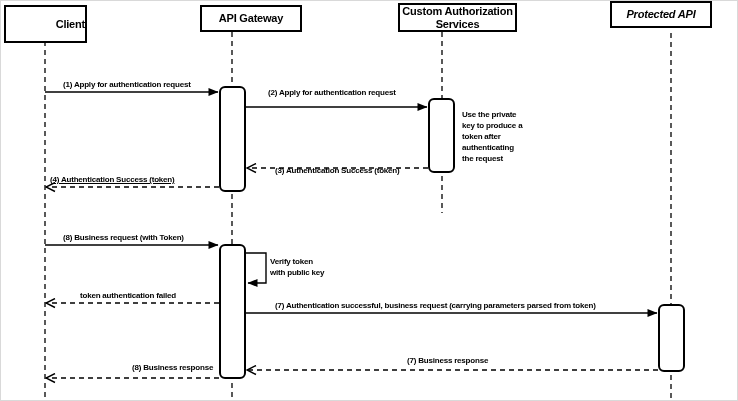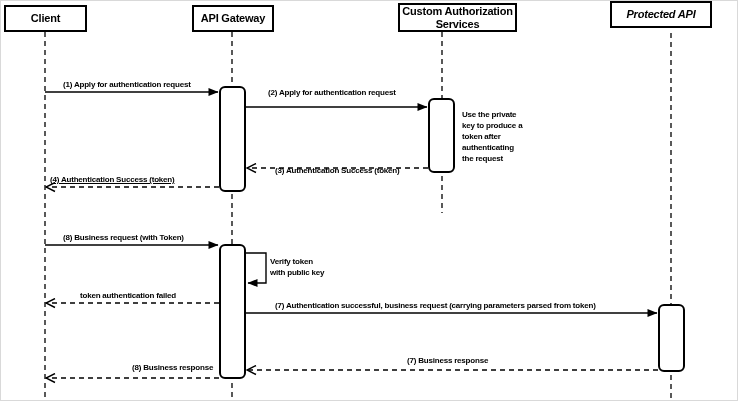--- a/index.html
+++ b/index.html
@@ -55,24 +55,24 @@
     <line x1="428" y1="168" x2="247" y2="168" stroke="#000" stroke-width="1.4" stroke-dasharray="5,4" marker-end="url(#arrOpen)"></line>
     <line x1="219" y1="187" x2="46" y2="187" stroke="#000" stroke-width="1.4" stroke-dasharray="5,4" marker-end="url(#arrOpen)"></line>
     <line x1="45" y1="245" x2="218" y2="245" stroke="#000" stroke-width="1.4" marker-end="url(#arrSolid)"></line>
     <path d="M246,253 L266,253 L266,283 L248,283" fill="none" stroke="#000" stroke-width="1.4" marker-end="url(#arrSolid)"></path>
     <line x1="219" y1="303" x2="46" y2="303" stroke="#000" stroke-width="1.4" stroke-dasharray="5,4" marker-end="url(#arrOpen)"></line>
     <line x1="246" y1="313" x2="657" y2="313" stroke="#000" stroke-width="1.4" marker-end="url(#arrSolid)"></line>
     <line x1="658" y1="370" x2="247" y2="370" stroke="#000" stroke-width="1.4" stroke-dasharray="5,4" marker-end="url(#arrOpen)"></line>
     <line x1="219" y1="378" x2="46" y2="378" stroke="#000" stroke-width="1.4" stroke-dasharray="5,4" marker-end="url(#arrOpen)"></line>
   </svg>
 
-  <div class="actor" style="left:4px;top:5px;width:83px;height:27px;">
+  <div class="actor" style="left:4px;top:5px;width:83px;height:38px;justify-content:flex-end;">
     <span>Client</span>
   </div>
-  <div class="actor" style="left:192px;top:5px;width:82px;height:27px;">
+  <div class="actor" style="left:200px;top:5px;width:102px;height:27px;">
     <span>API Gateway</span>
   </div>
   <div class="actor" style="left:398px;top:3px;width:119px;height:29px;">
     <span>Custom Authorization Services</span>
   </div>
   <div class="actor" style="left:610px;top:1px;width:102px;height:27px;font-style:italic;">
     <span>Protected API</span>
   </div>
 
   <div class="msg-label" style="left:63px;top:80px;">(1) Apply for authentication request</div>

